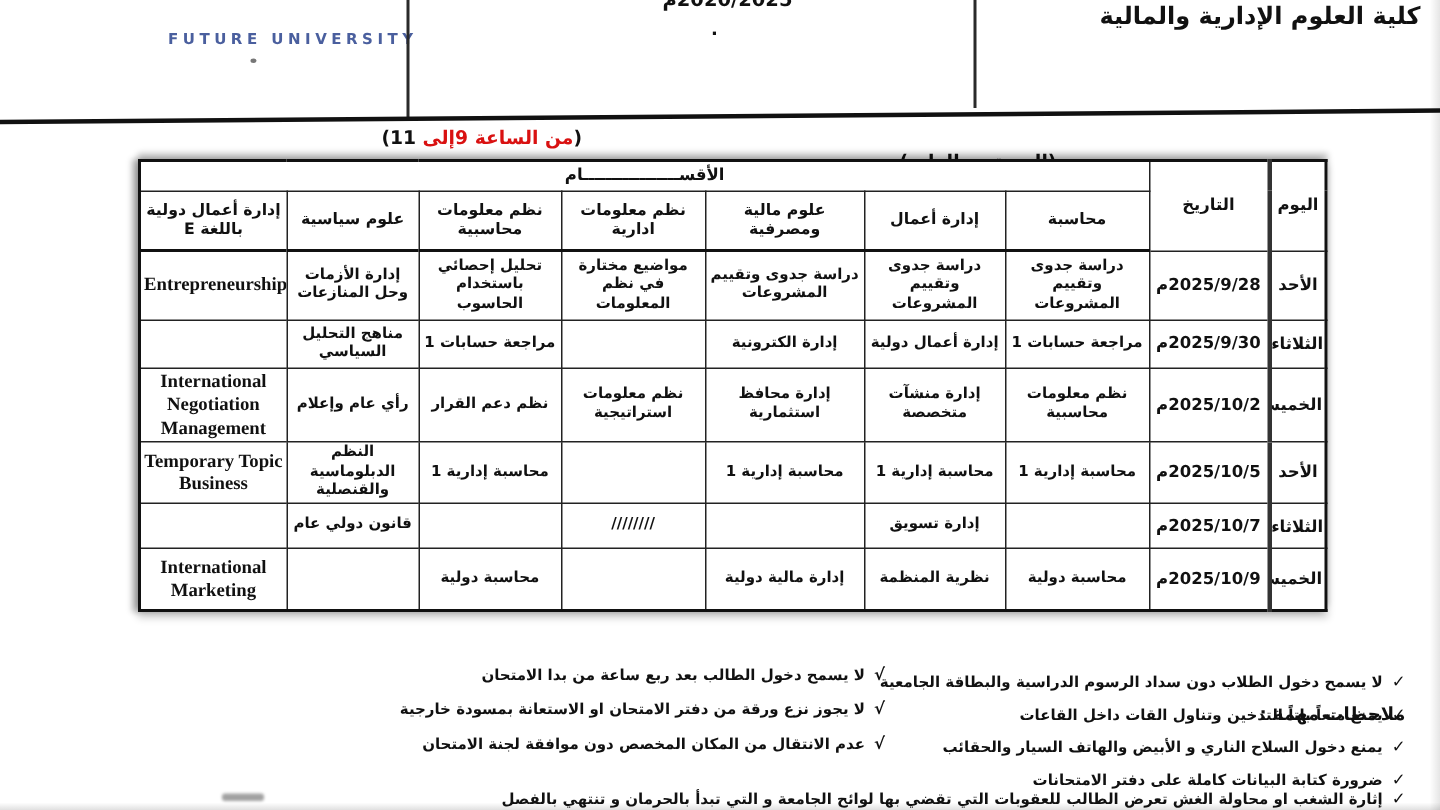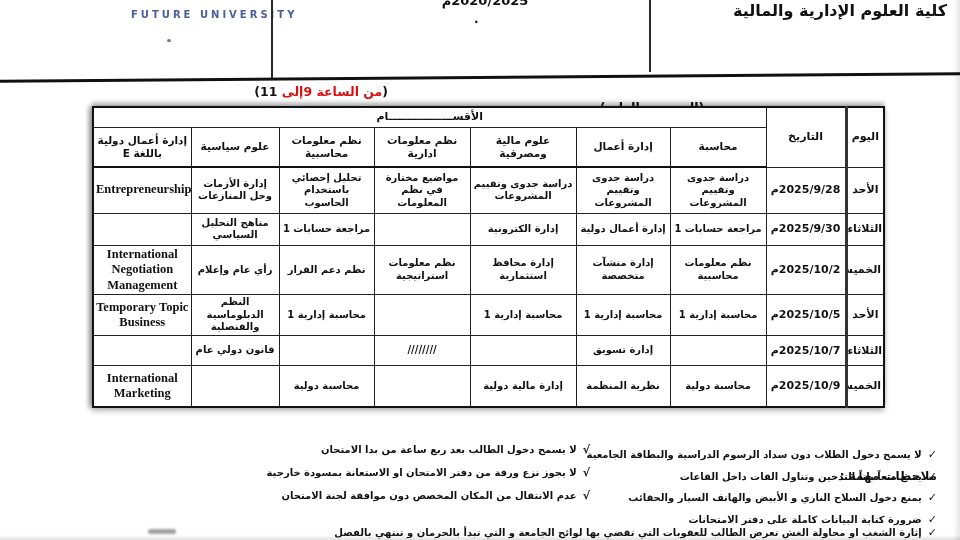--- a/index.html
+++ b/index.html
@@ -4,24 +4,23 @@
 <style>
   html,body{margin:0;padding:0;}
   body{
     width:960px;height:540px;position:relative;overflow:hidden;
     background:#ffffff;
     font-family:"DejaVu Sans",sans-serif;
     color:#111;
   }
   
   .logo-text{
-    position:absolute;left:112px;top:9px;width:160px;
+    position:absolute;left:112px;top:21px;width:160px;
     color:#4a5f9e;font-size:10px;font-weight:bold;letter-spacing:3px;
     white-space:nowrap;
-    margin-left:19px;
   }
   .logo-dot{position:absolute;left:167px;top:39px;width:4px;height:3px;background:#777;border-radius:50%;}
   .vsep{position:absolute;top:0;width:2px;background:#2a2a2a;}
   .vsep-1{left:271px;height:78px;}
   .vsep-2{left:649px;height:72px;}
   .year{
     position:absolute;left:400px;top:-7px;width:170px;text-align:center;
     font-size:13px;font-weight:bold;direction:rtl;
   }
   .year-dot{position:absolute;left:474px;top:12px;font-size:12px;font-weight:bold;}

